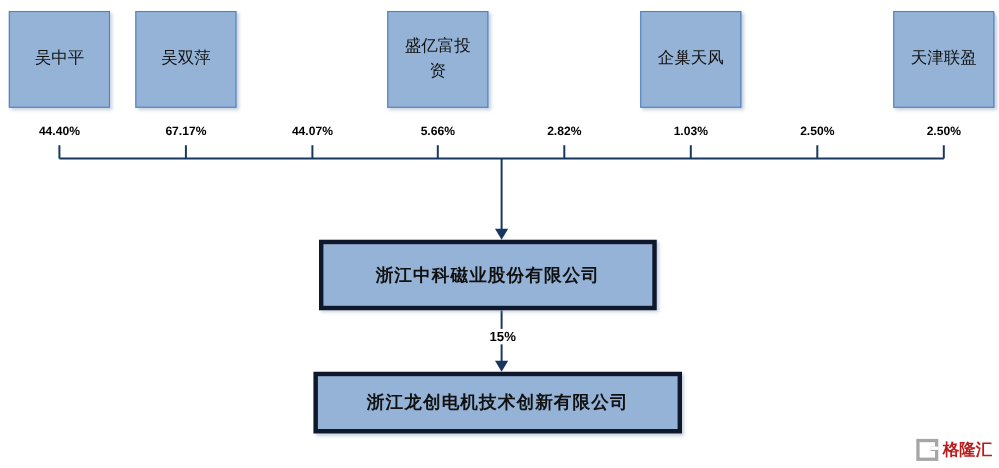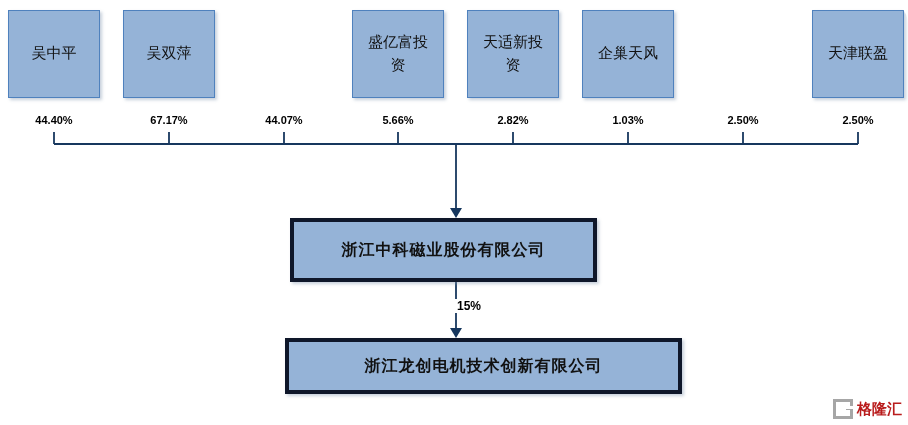--- a/index.html
+++ b/index.html
@@ -30,23 +30,23 @@
     font-family:"Liberation Sans","DejaVu Sans",sans-serif;
   }
   .co-box{
     position:absolute;background:#95B3D7;border:4px solid #0f172a;
     box-shadow:2px 2px 3px rgba(130,150,175,0.45);
     display:flex;align-items:center;justify-content:center;
     box-sizing:border-box;
   }
   .co-box .co-name{font-size:16px;font-weight:bold;color:#111;letter-spacing:1px;}
   .co-mid{left:290px;top:218px;width:307px;height:64px;}
-  .co-bot{left:285px;top:338px;width:397px;height:56px;font-family:Liberation Mono, monospace;}
+  .co-bot{left:285px;top:338px;width:335px;height:56px;font-family:Liberation Mono, monospace;}
   .pct-label{
-    position:absolute;left:438px;top:299px;width:60px;text-align:center;
+    position:absolute;left:426px;top:299px;width:60px;text-align:center;
     font-size:12px;font-weight:bold;color:#000;
     font-family:"Liberation Sans","DejaVu Sans",sans-serif;
     background:#ffffff;padding:0 1px;
   }
   .watermark{
     position:absolute;right:6px;bottom:6px;
     display:flex;align-items:center;gap:4px;
     color:#b91c1c;
   }
   .wm-icon{
@@ -91,23 +91,20 @@
 
   <div class="sh-box" style="left:8px">
     <span class="sh-name">吴中平</span>
   </div>
   <div class="sh-box" style="left:123px">
     <span class="sh-name">吴双萍</span>
   </div>
   <div class="sh-box" style="left:352px">
     <span class="sh-name">盛亿富投资</span>
   </div>
-  <div class="sh-box" style="left:467px">
-    <span class="sh-name">天适新投资</span>
-  </div>
   <div class="sh-box" style="left:582px">
     <span class="sh-name">企巢天风</span>
   </div>
   <div class="sh-box" style="left:812px">
     <span class="sh-name">天津联盈</span>
   </div>
 
   <div class="sh-pct" style="left:8px">44.40%</div>
   <div class="sh-pct" style="left:123px">67.17%</div>
   <div class="sh-pct" style="left:238px">44.07%</div>

